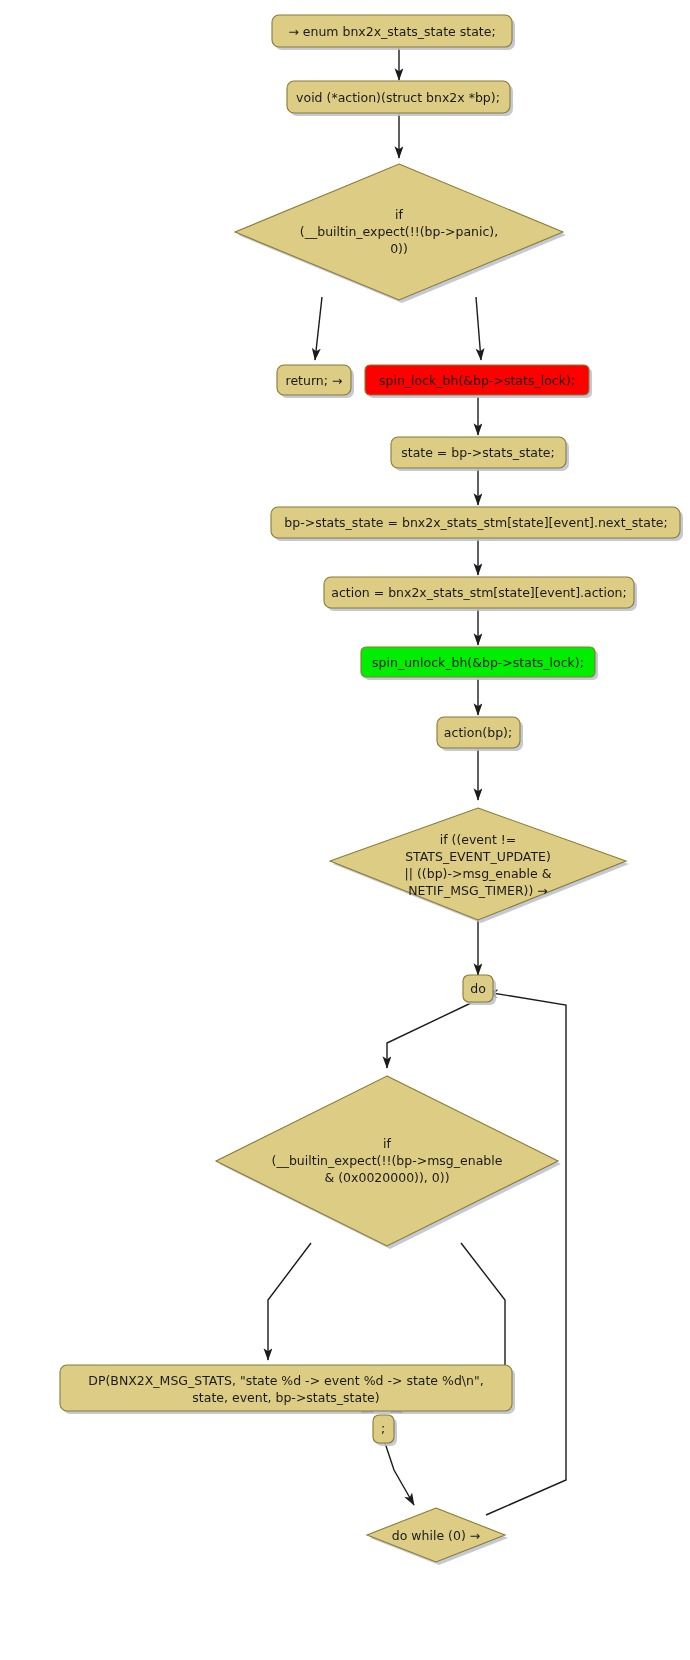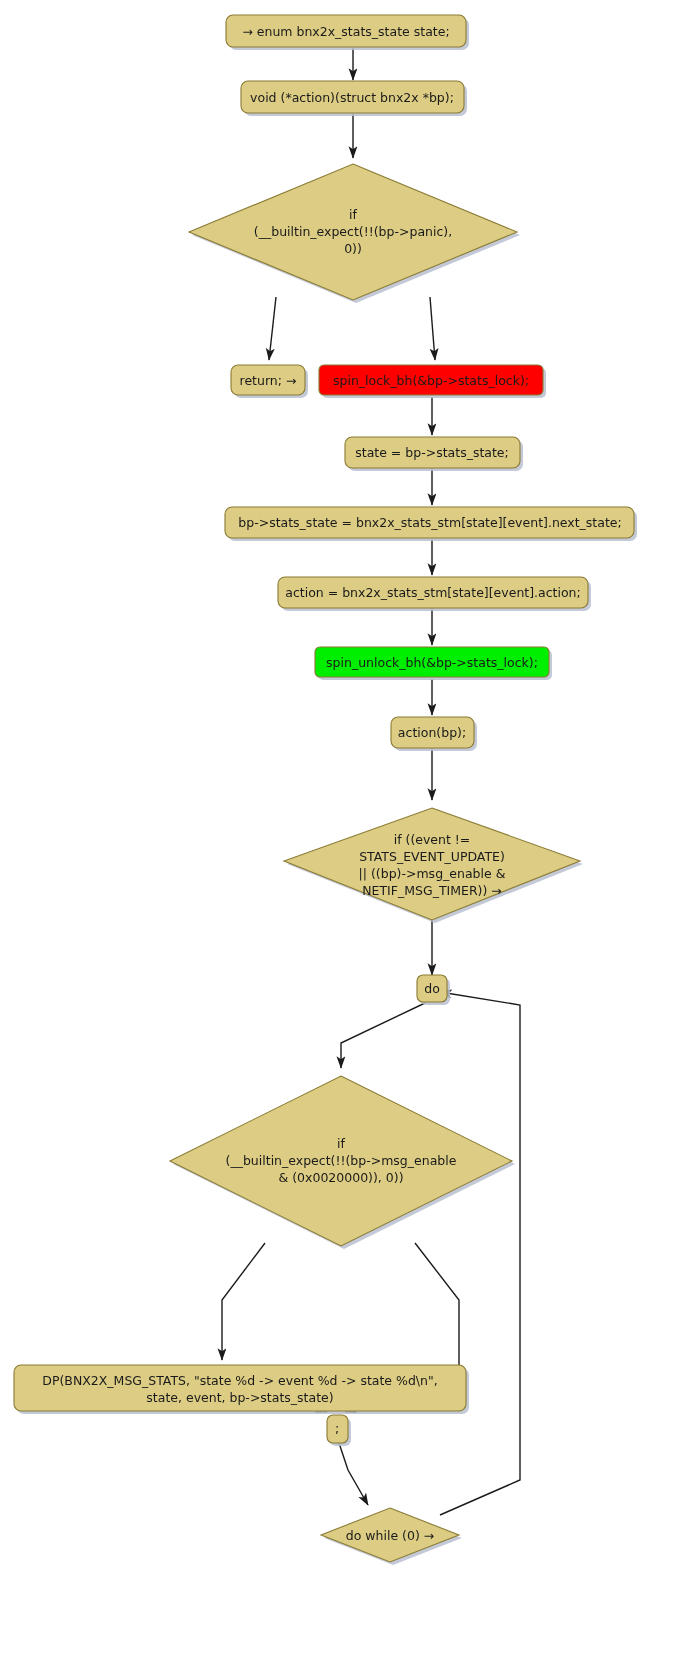--- a/index.html
+++ b/index.html
@@ -10,20 +10,21 @@
   body {
     width: 690px;
     height: 1660px;
     font-family: "DejaVu Sans", "Liberation Sans", sans-serif;
     overflow: hidden;
   }
   #flow-root {
     position: relative;
     width: 576px;
     height: 1660px;
+    padding-left: 46px;
   }
   svg#flow-svg {
     display: block;
     width: 690px;
     height: 1660px;
   }
   .node-text {
     font-family: "DejaVu Sans", "Liberation Sans", sans-serif;
     font-size: 12.5px;
     fill: #1a1a1a;

